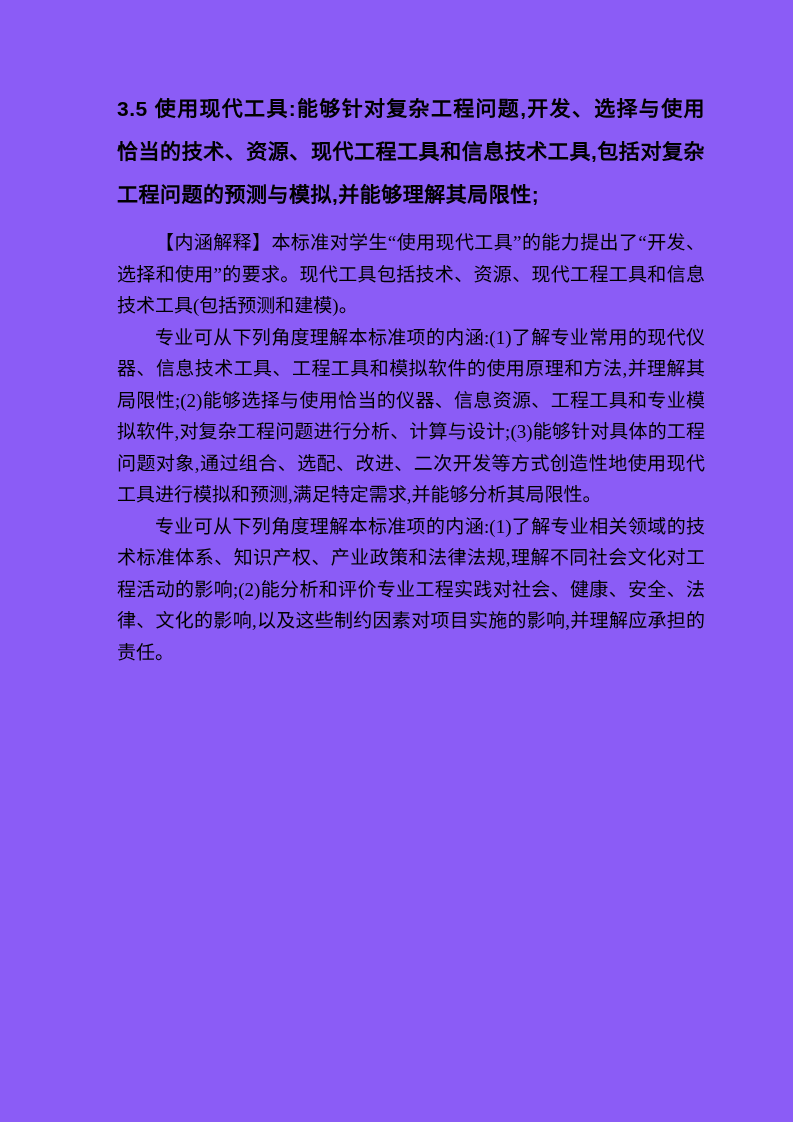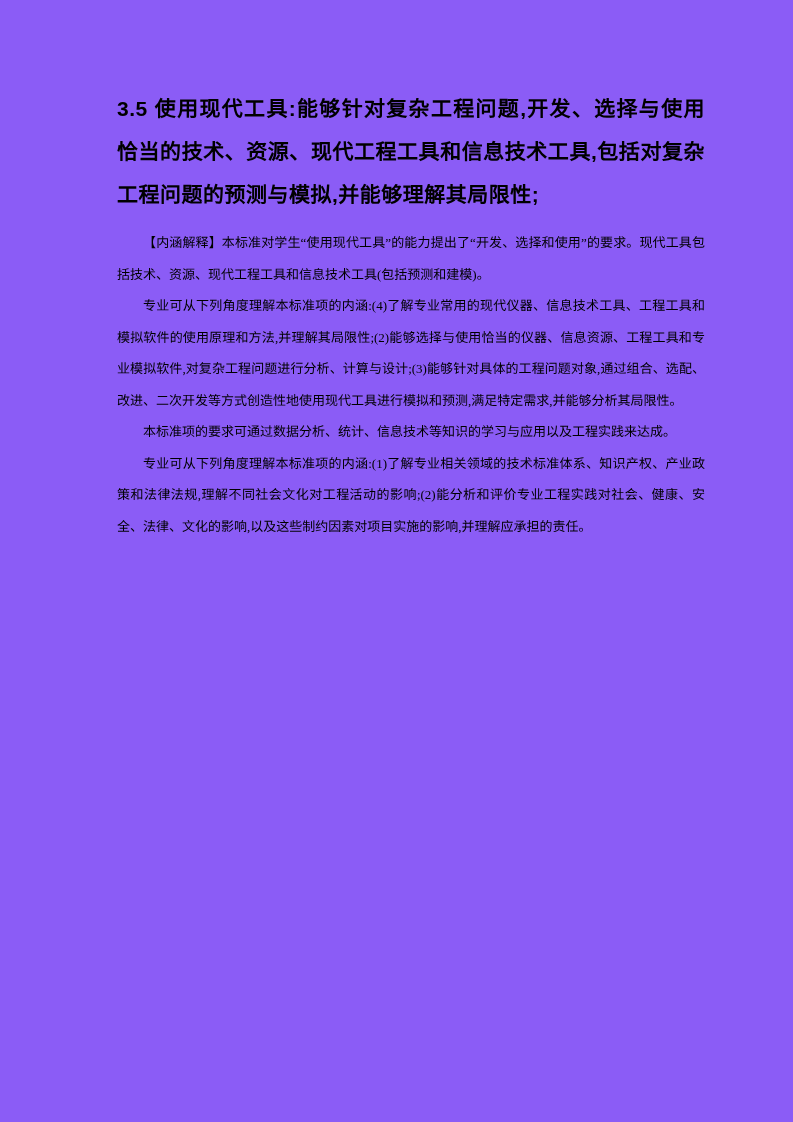--- a/index.html
+++ b/index.html
@@ -26,38 +26,37 @@
     letter-spacing: 0.5px;
     text-align: justify;
     margin: 0 0 11px 0;
     color: #000000;
   }
   .section + .section .section-heading {
     margin-top: 18px;
   }
   .body-para {
     font-family: "Liberation Serif", serif;
-    font-size: 13px;
+    font-size: 19px;
     line-height: 31.5px;
     text-align: justify;
     text-indent: 2em;
     margin: 0;
     color: #000000;
     word-break: break-all;
   }
 </style>
 </head>
 <body>
 
 <div class="page">
 
   <section class="section">
     <h2 class="section-heading">3.5 使用现代工具:能够针对复杂工程问题,开发、选择与使用恰当的技术、资源、现代工程工具和信息技术工具,包括对复杂工程问题的预测与模拟,并能够理解其局限性;</h2>
     <p class="body-para">【内涵解释】本标准对学生“使用现代工具”的能力提出了“开发、选择和使用”的要求。现代工具包括技术、资源、现代工程工具和信息技术工具(包括预测和建模)。</p>
-    <p class="body-para">专业可从下列角度理解本标准项的内涵:(4)了解专业常用的现代仪器、信息技术工具、工程工具和模拟软件的使用原理和方法,并理解其局限性;(2)能够选择与使用恰当的仪器、信息资源、工程工具和专业模拟软件,对复杂工程问题进行分析、计算与设计;(3)能够针对具体的工程问题对象,通过组合、选配、改进、二次开发等方式创造性地使用现代工具进行模拟和预测,满足特定需求,并能够分析其局限性。</p>
-    <p class="body-para">本标准项的要求可通过数据分析、统计、信息技术等知识的学习与应用以及工程实践来达成。</p>
+    <p class="body-para">专业可从下列角度理解本标准项的内涵:(1)了解专业常用的现代仪器、信息技术工具、工程工具和模拟软件的使用原理和方法,并理解其局限性;(2)能够选择与使用恰当的仪器、信息资源、工程工具和专业模拟软件,对复杂工程问题进行分析、计算与设计;(3)能够针对具体的工程问题对象,通过组合、选配、改进、二次开发等方式创造性地使用现代工具进行模拟和预测,满足特定需求,并能够分析其局限性。</p>
   </section>
 
   <section class="section">
     <p class="body-para">专业可从下列角度理解本标准项的内涵:(1)了解专业相关领域的技术标准体系、知识产权、产业政策和法律法规,理解不同社会文化对工程活动的影响;(2)能分析和评价专业工程实践对社会、健康、安全、法律、文化的影响,以及这些制约因素对项目实施的影响,并理解应承担的责任。</p>
   </section>
 
 </div>
 
 </body></html>

